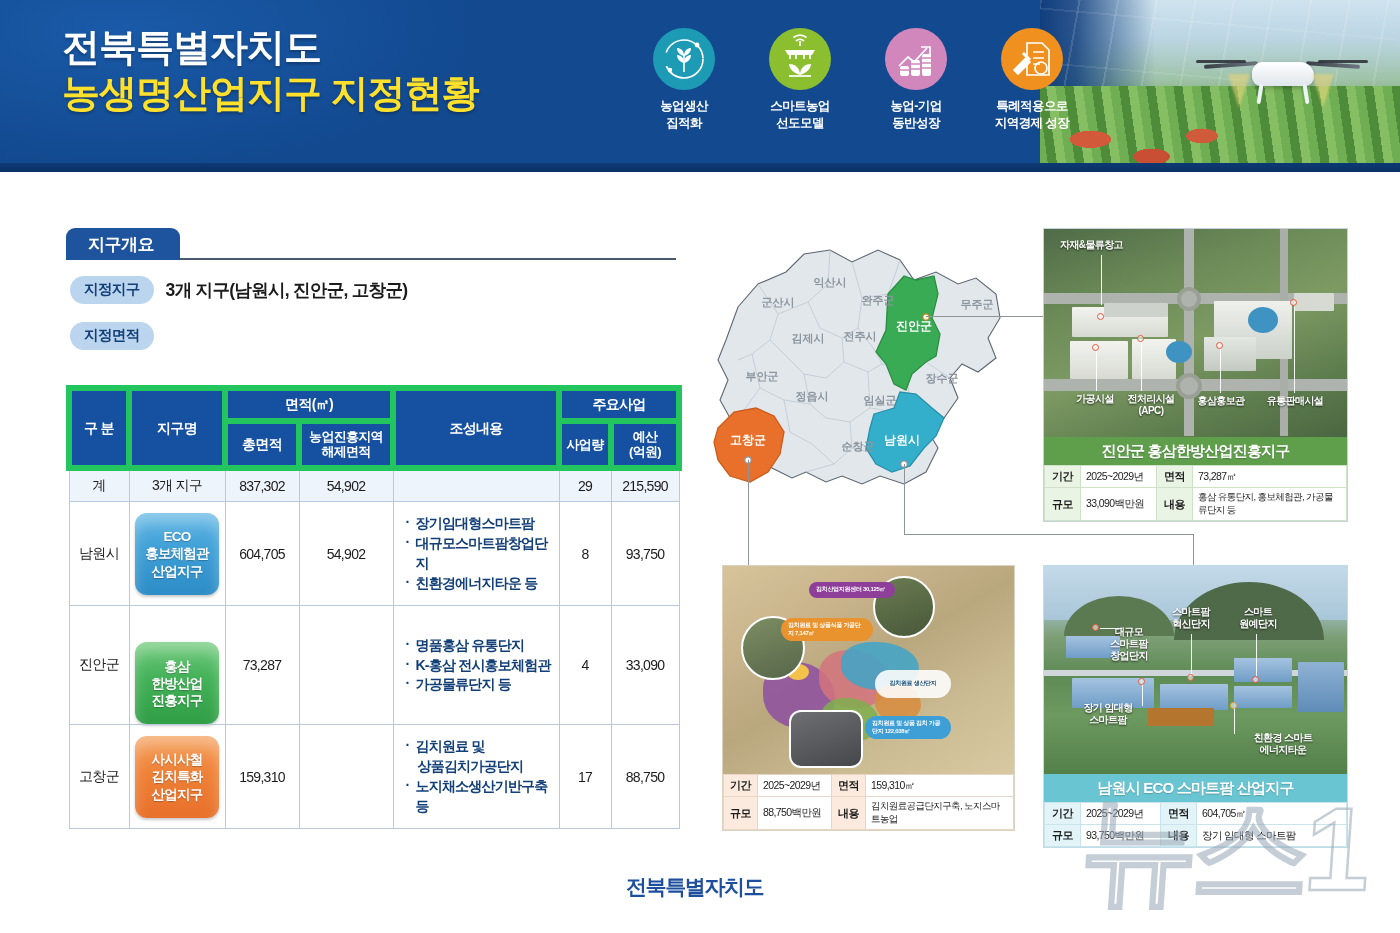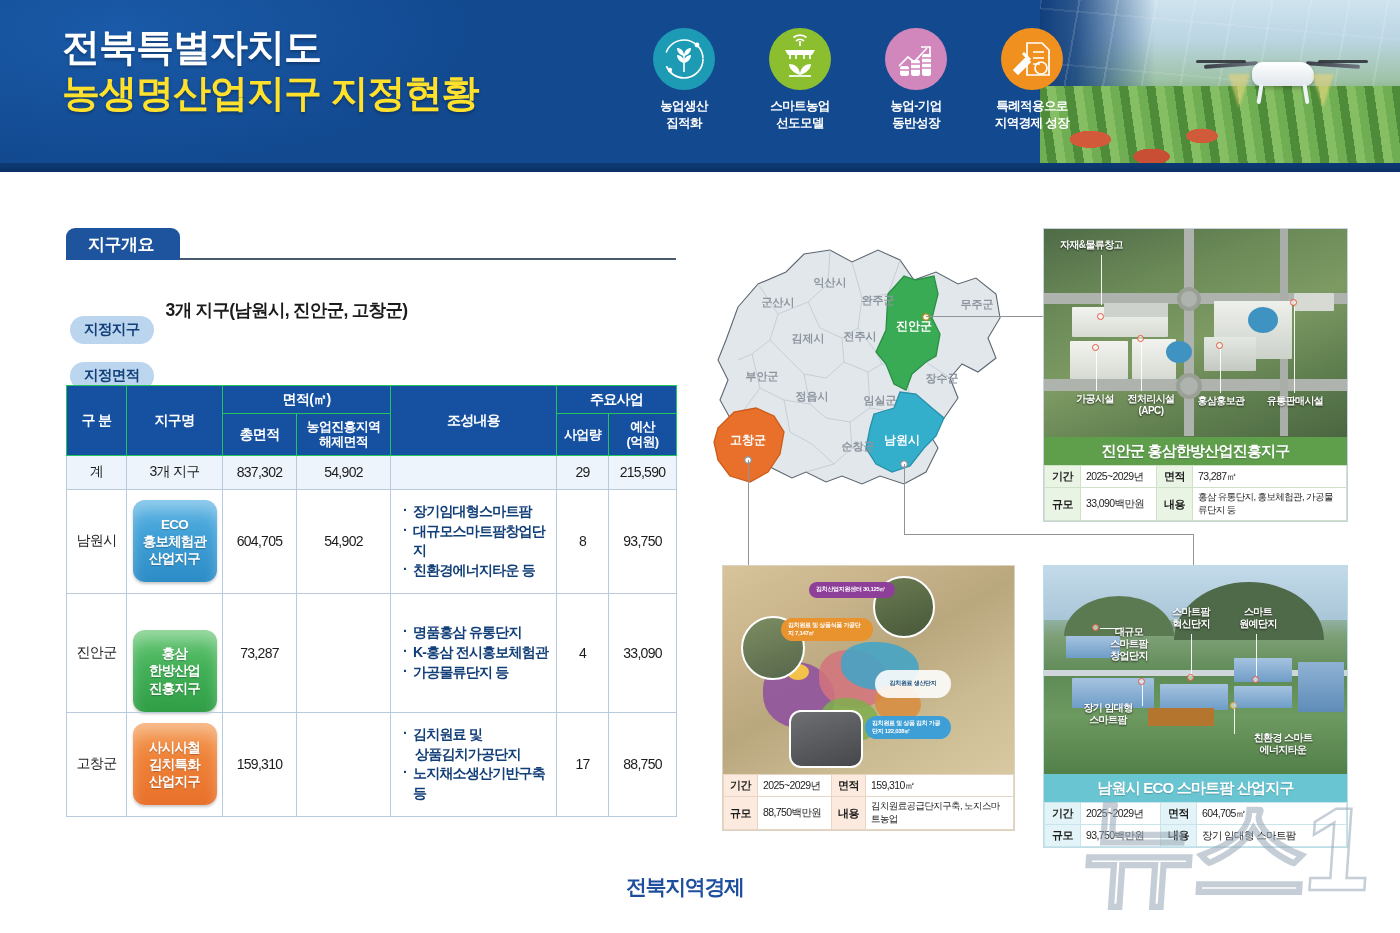--- a/index.html
+++ b/index.html
@@ -135,40 +135,39 @@
   }
 
   .ov-row { position: absolute; display: flex; align-items: center; gap: 12px; }
   .ov-row.r1 { left: 70px; top: 276px; }
   .ov-row.r2 { left: 70px; top: 322px; }
   .pill {
     background: #bcd5ef; color: #123f78;
     border-radius: 14px; padding: 4px 14px 5px;
     font-size: 14.5px; font-weight: bold; letter-spacing: -.6px;
     white-space: nowrap;
-    margin-top: 40px;
   }
   .ov-text { font-size: 17.5px; color: #1b1b1b; letter-spacing: -.7px; font-weight: bold; }
   .ov-text .big { font-size: 21px; color: #14509c; font-weight: bold; }
   .ov-text .red { font-size: 21px; color: #e8491d; font-weight: bold; }
   .ov-text .nrm { font-weight: normal; font-size: 16.5px; color:#1b1b1b; }
 
   
   .tbl {
     position: absolute; left: 66px; top: 385px; width: 610px;
     border-collapse: collapse; table-layout: fixed;
   }
   .tbl th, .tbl td {
     border: 1px solid #b9cadd;
     text-align: center; vertical-align: middle;
     font-size: 13.5px; color: #1c1c1c; letter-spacing: -.7px;
   }
   .tbl thead th {
     background: #1551a0; color: #ffffff; font-weight: bold;
-    border: 1px solid #22c55e; font-size: 14px;
+    border: 6px solid #22c55e; font-size: 14px;
     line-height: 1.2; padding: 5px 2px;
   }
   .tbl thead th.sm { font-size: 13px; }
   .tbl tr.total td {
     background: #eef4fb; height: 34px; font-size: 14px; font-weight: normal;
   }
   .tbl tr.data td { height: 104px; }
   .tbl td.city { font-size: 14px; }
   .tbl td.num { font-size: 14px; }
   .tbl td.content { text-align: left; padding: 6px 6px 6px 12px; }
@@ -746,16 +745,16 @@
       <td class="k">규모</td>
       <td class="v">93,750백만원</td>
       <td class="k">내용</td>
       <td class="v">장기 임대형 스마트팜</td>
     </tr>
   </tbody>
     </table>
 </div>
 
 <div class="footer-logo">
-  <span class="fl-a">전북</span><span class="fl-b">지역경제</span>
+  <span class="fl-a">전북</span><span class="fl-b">특별자치도</span>
 </div>
 
 <div class="wm">뉴스1</div>
 
 </body></html>

